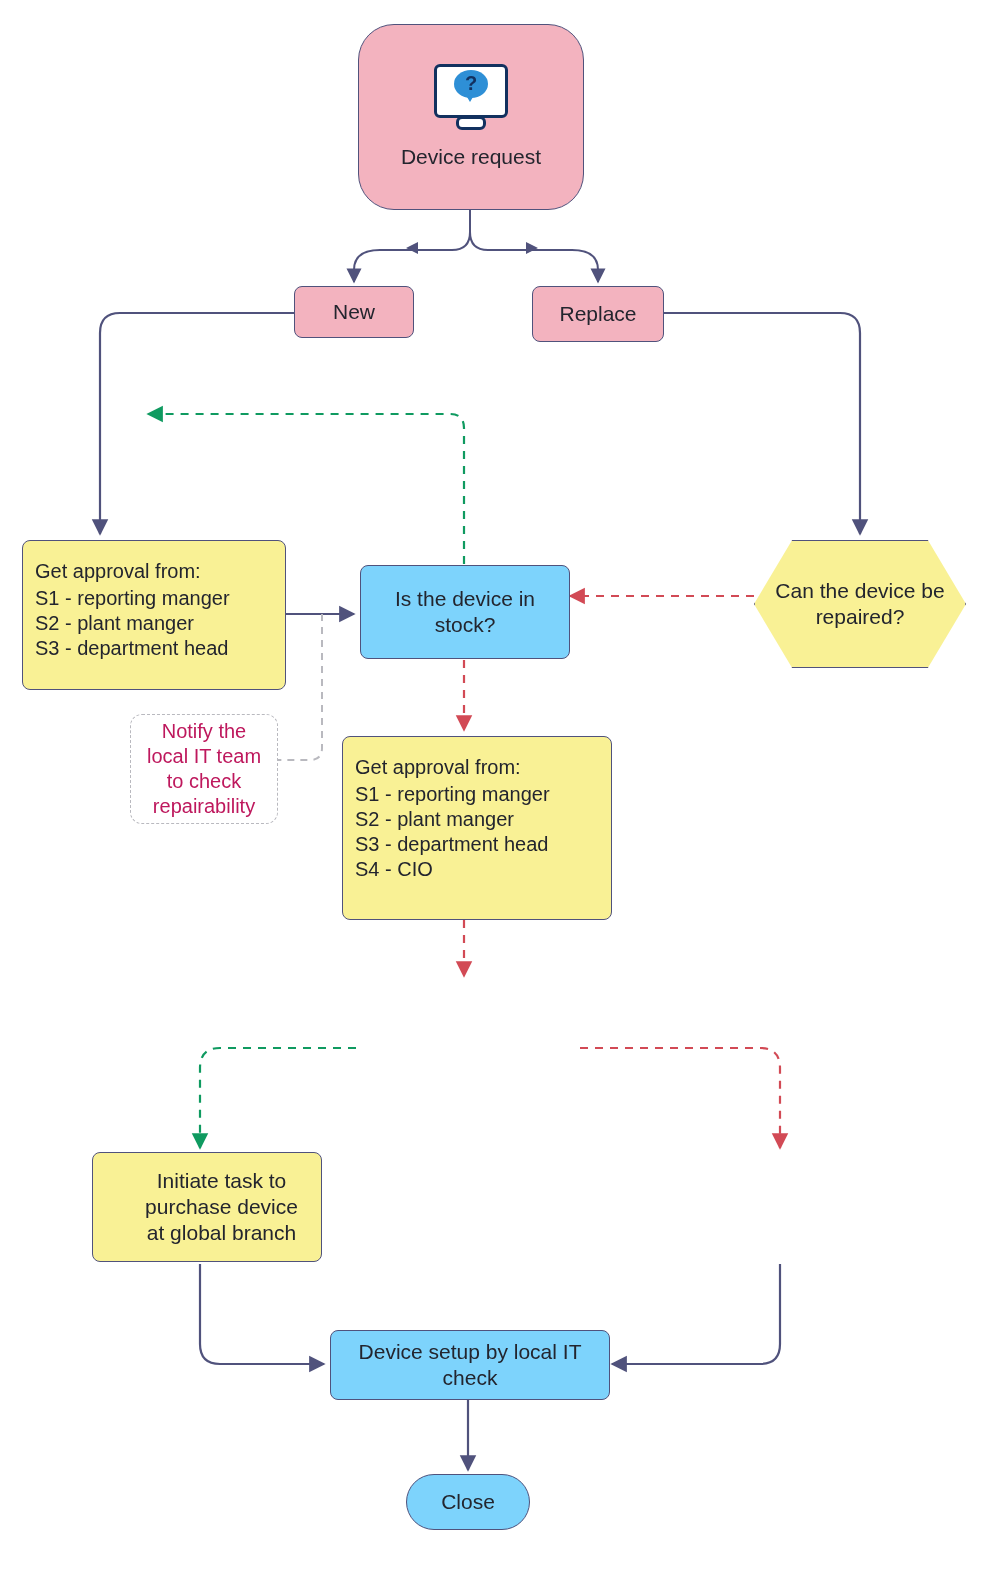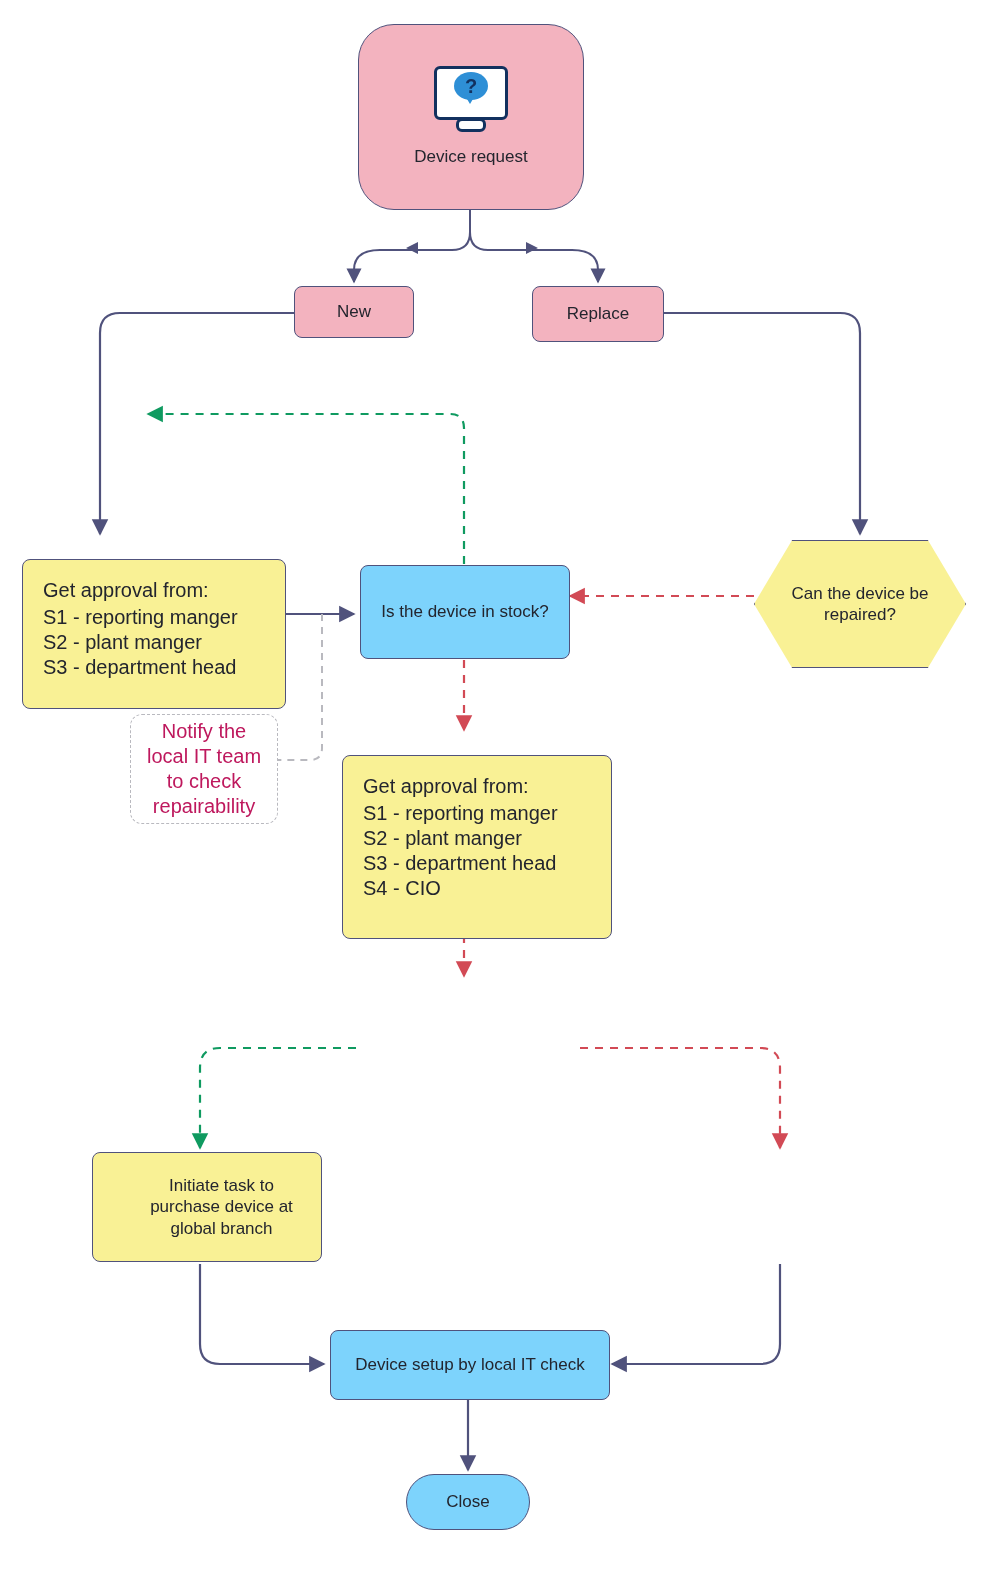--- a/index.html
+++ b/index.html
@@ -4,26 +4,26 @@
 <style>
   html,body{margin:0;padding:0;background:#fff;font-family:Helvetica,Arial,sans-serif;}
   #stage{position:relative;width:1000px;height:1596px;margin:0 auto;background:#fff;}
   svg.arrows{position:absolute;left:0;top:0;width:1000px;height:1596px;pointer-events:none;}
   .node{position:absolute;box-sizing:border-box;display:flex;align-items:center;justify-content:center;text-align:center;padding:8px 14px;color:#23252e;}
   .rounded{border:1.5px solid #50527c;border-radius:8px;}
   .big-round{border:1.5px solid #50527c;border-radius:36px;}
   .pink{background:#f3b3bf;}
   .yellow{background:#f9f195;}
   .green{background:#7dd3fc;}
-  .lefttxt{text-align:left;justify-content:flex-start;align-items:flex-start;padding:18px 20px;margin-top:19px;}
+  .lefttxt{text-align:left;justify-content:flex-start;align-items:flex-start;padding:18px 12px;}
   .pill{border:1.5px solid #50527c;border-radius:999px;}
   .hex{border:none;background:transparent;padding:0;}
   .hex .hex-shape{width:100%;height:100%;display:flex;align-items:center;justify-content:center;text-align:center;padding:8px 20px;box-sizing:border-box;background:#f9f195;border:1.5px solid #50527c;clip-path:polygon(18% 0%, 82% 0%, 100% 50%, 82% 100%, 18% 100%, 0% 50%);}
   .note{position:absolute;box-sizing:border-box;border:1.5px dashed #b9b9bf;border-radius:12px;background:#fff;color:#be185d;text-align:center;padding:12px 14px;}
-  .lbl{font-size:17px;line-height:1.25;}
+  .lbl{font-size:21px;line-height:1.25;}
   .sm{font-size:20px;line-height:1.25;}
   .icon-monitor{position:relative;width:90px;height:70px;margin-bottom:10px;}
   .icon-monitor .screen{position:absolute;left:8px;top:0;right:8px;bottom:16px;border:3px solid #12315f;border-radius:6px;background:#fff;}
   .icon-monitor .base{position:absolute;left:30px;right:30px;bottom:4px;height:8px;background:#fff;border:3px solid #12315f;border-radius:6px;}
   .icon-monitor .bubble{position:absolute;left:28px;top:6px;width:34px;height:28px;background:#2e8fd6;border-radius:50%;}
   .icon-monitor .tail{position:absolute;left:38px;top:28px;width:0;height:0;border-left:6px solid transparent;border-right:6px solid transparent;border-top:10px solid #2e8fd6;}
   .icon-monitor .q{position:absolute;left:28px;top:6px;width:34px;height:28px;color:#12315f;font-weight:700;font-size:20px;display:flex;align-items:center;justify-content:center;}
 </style>
 </head>
 <body>

